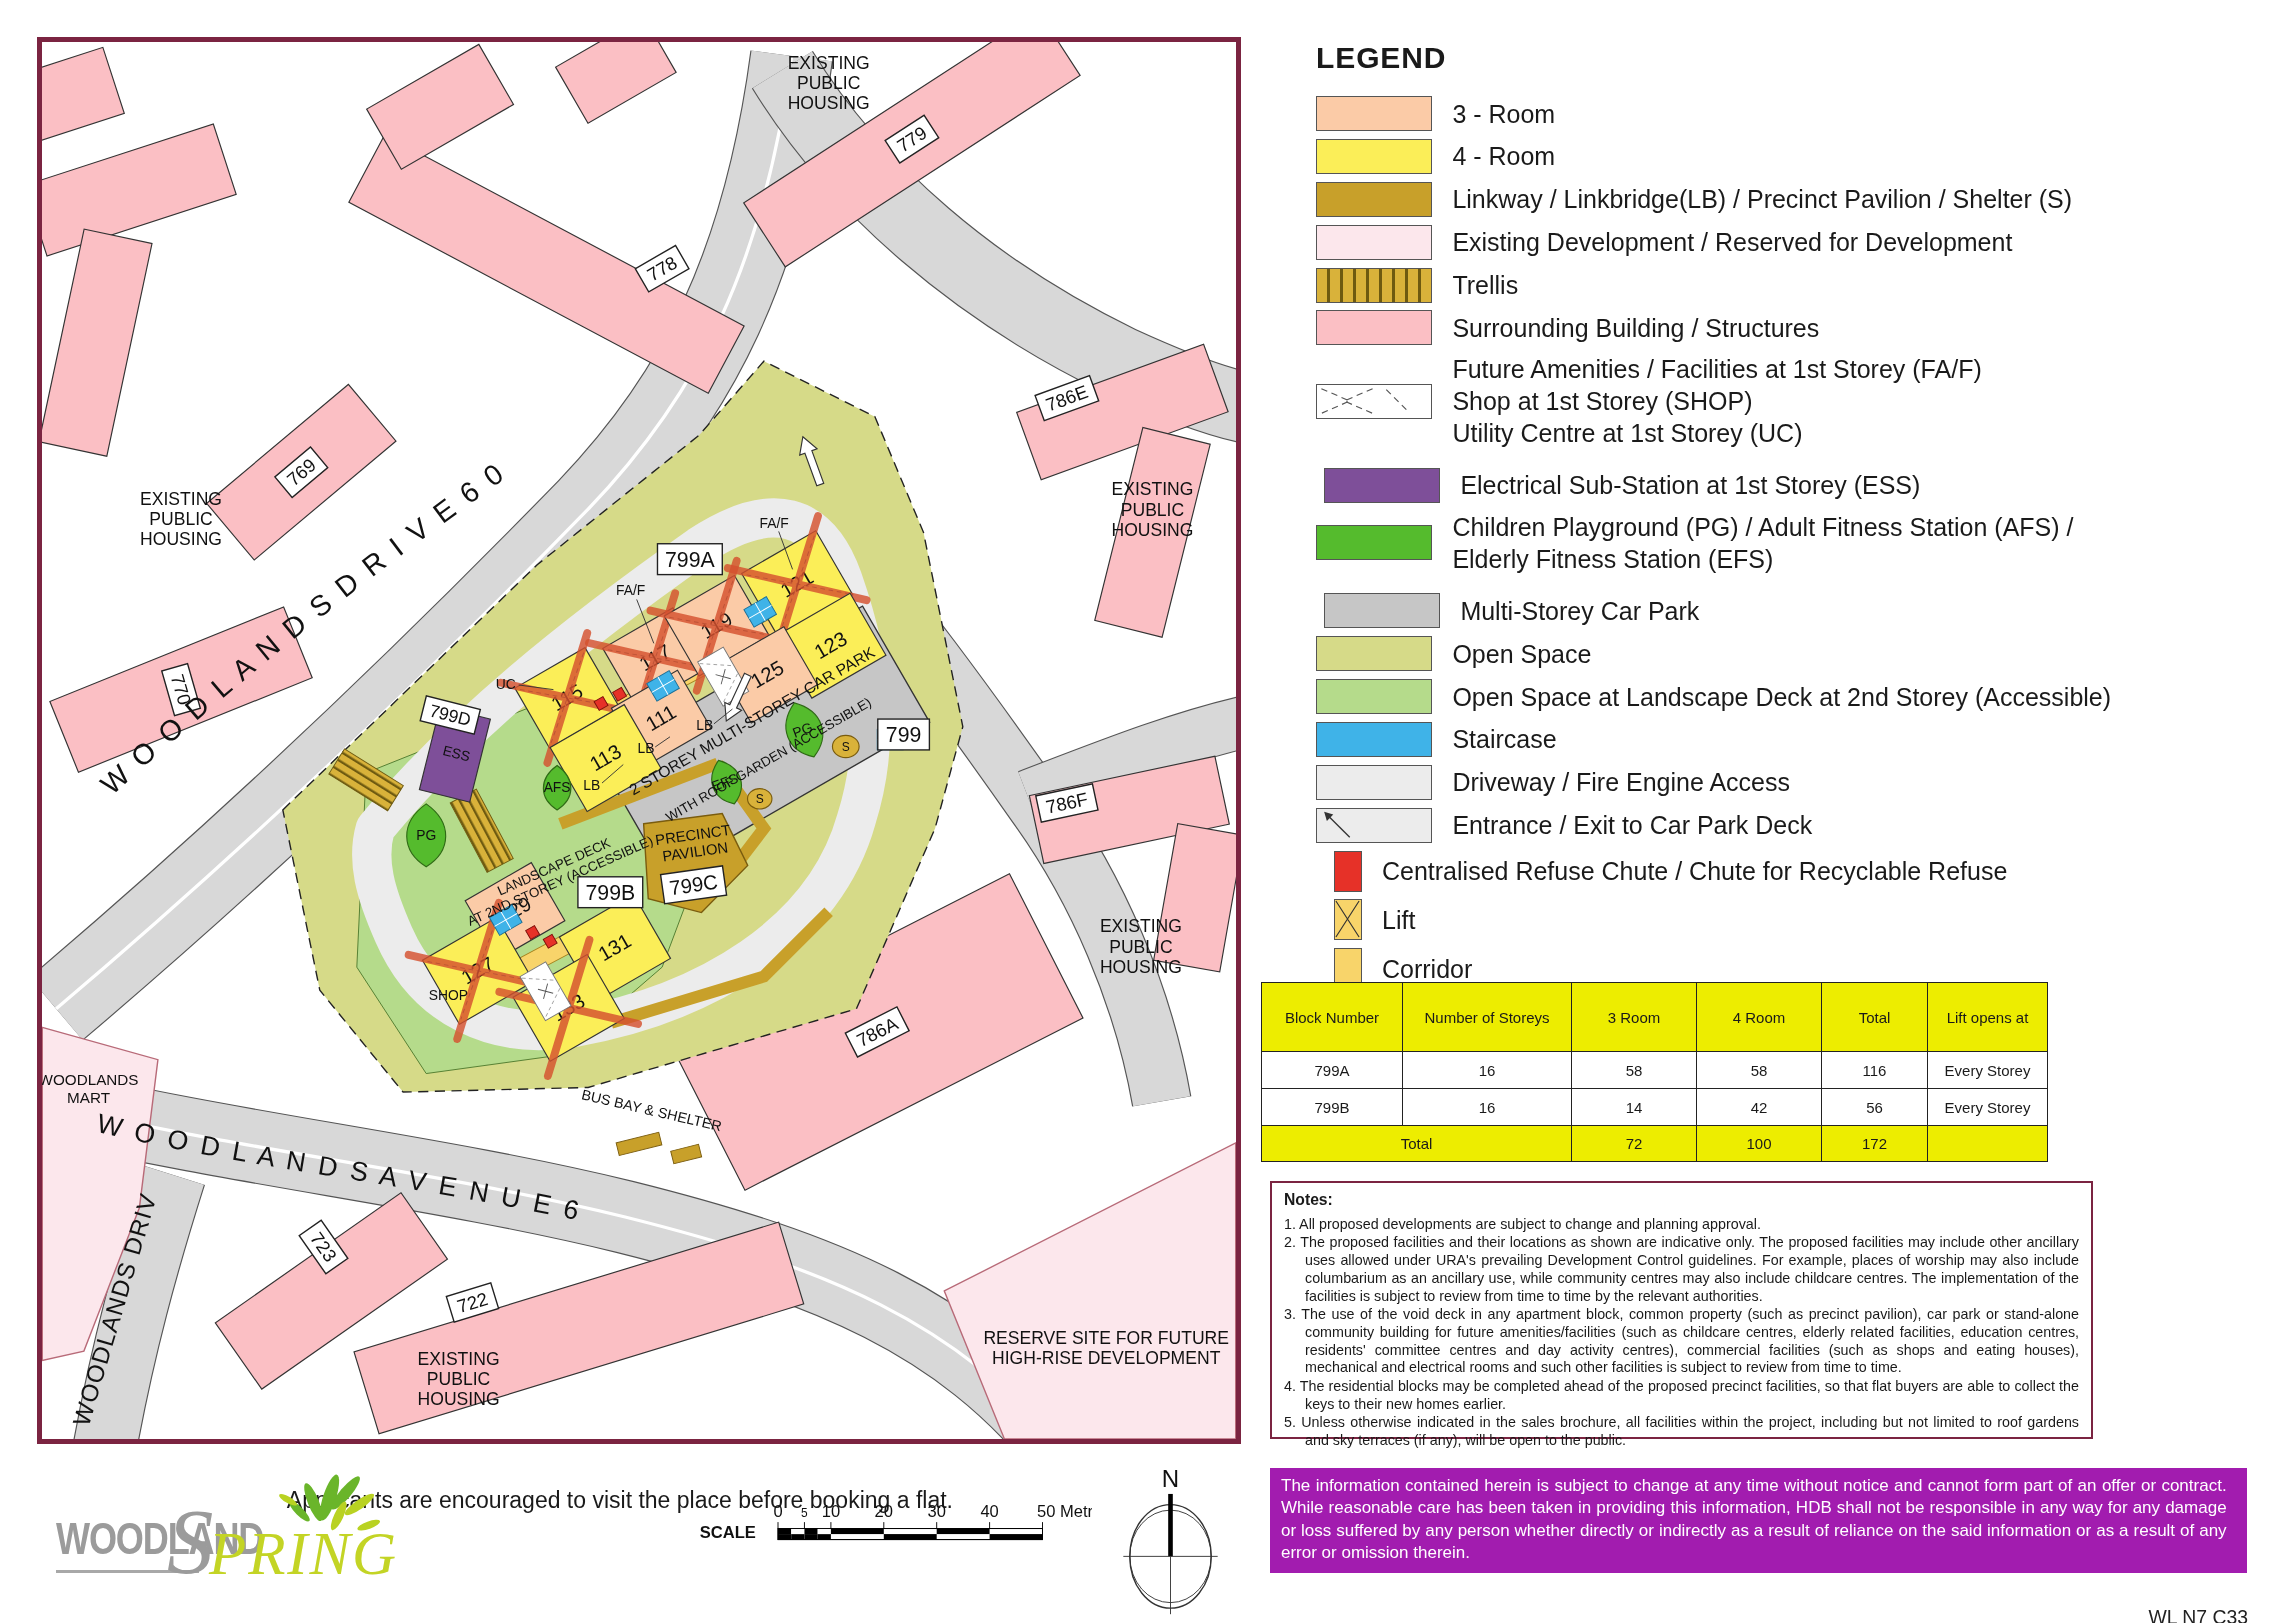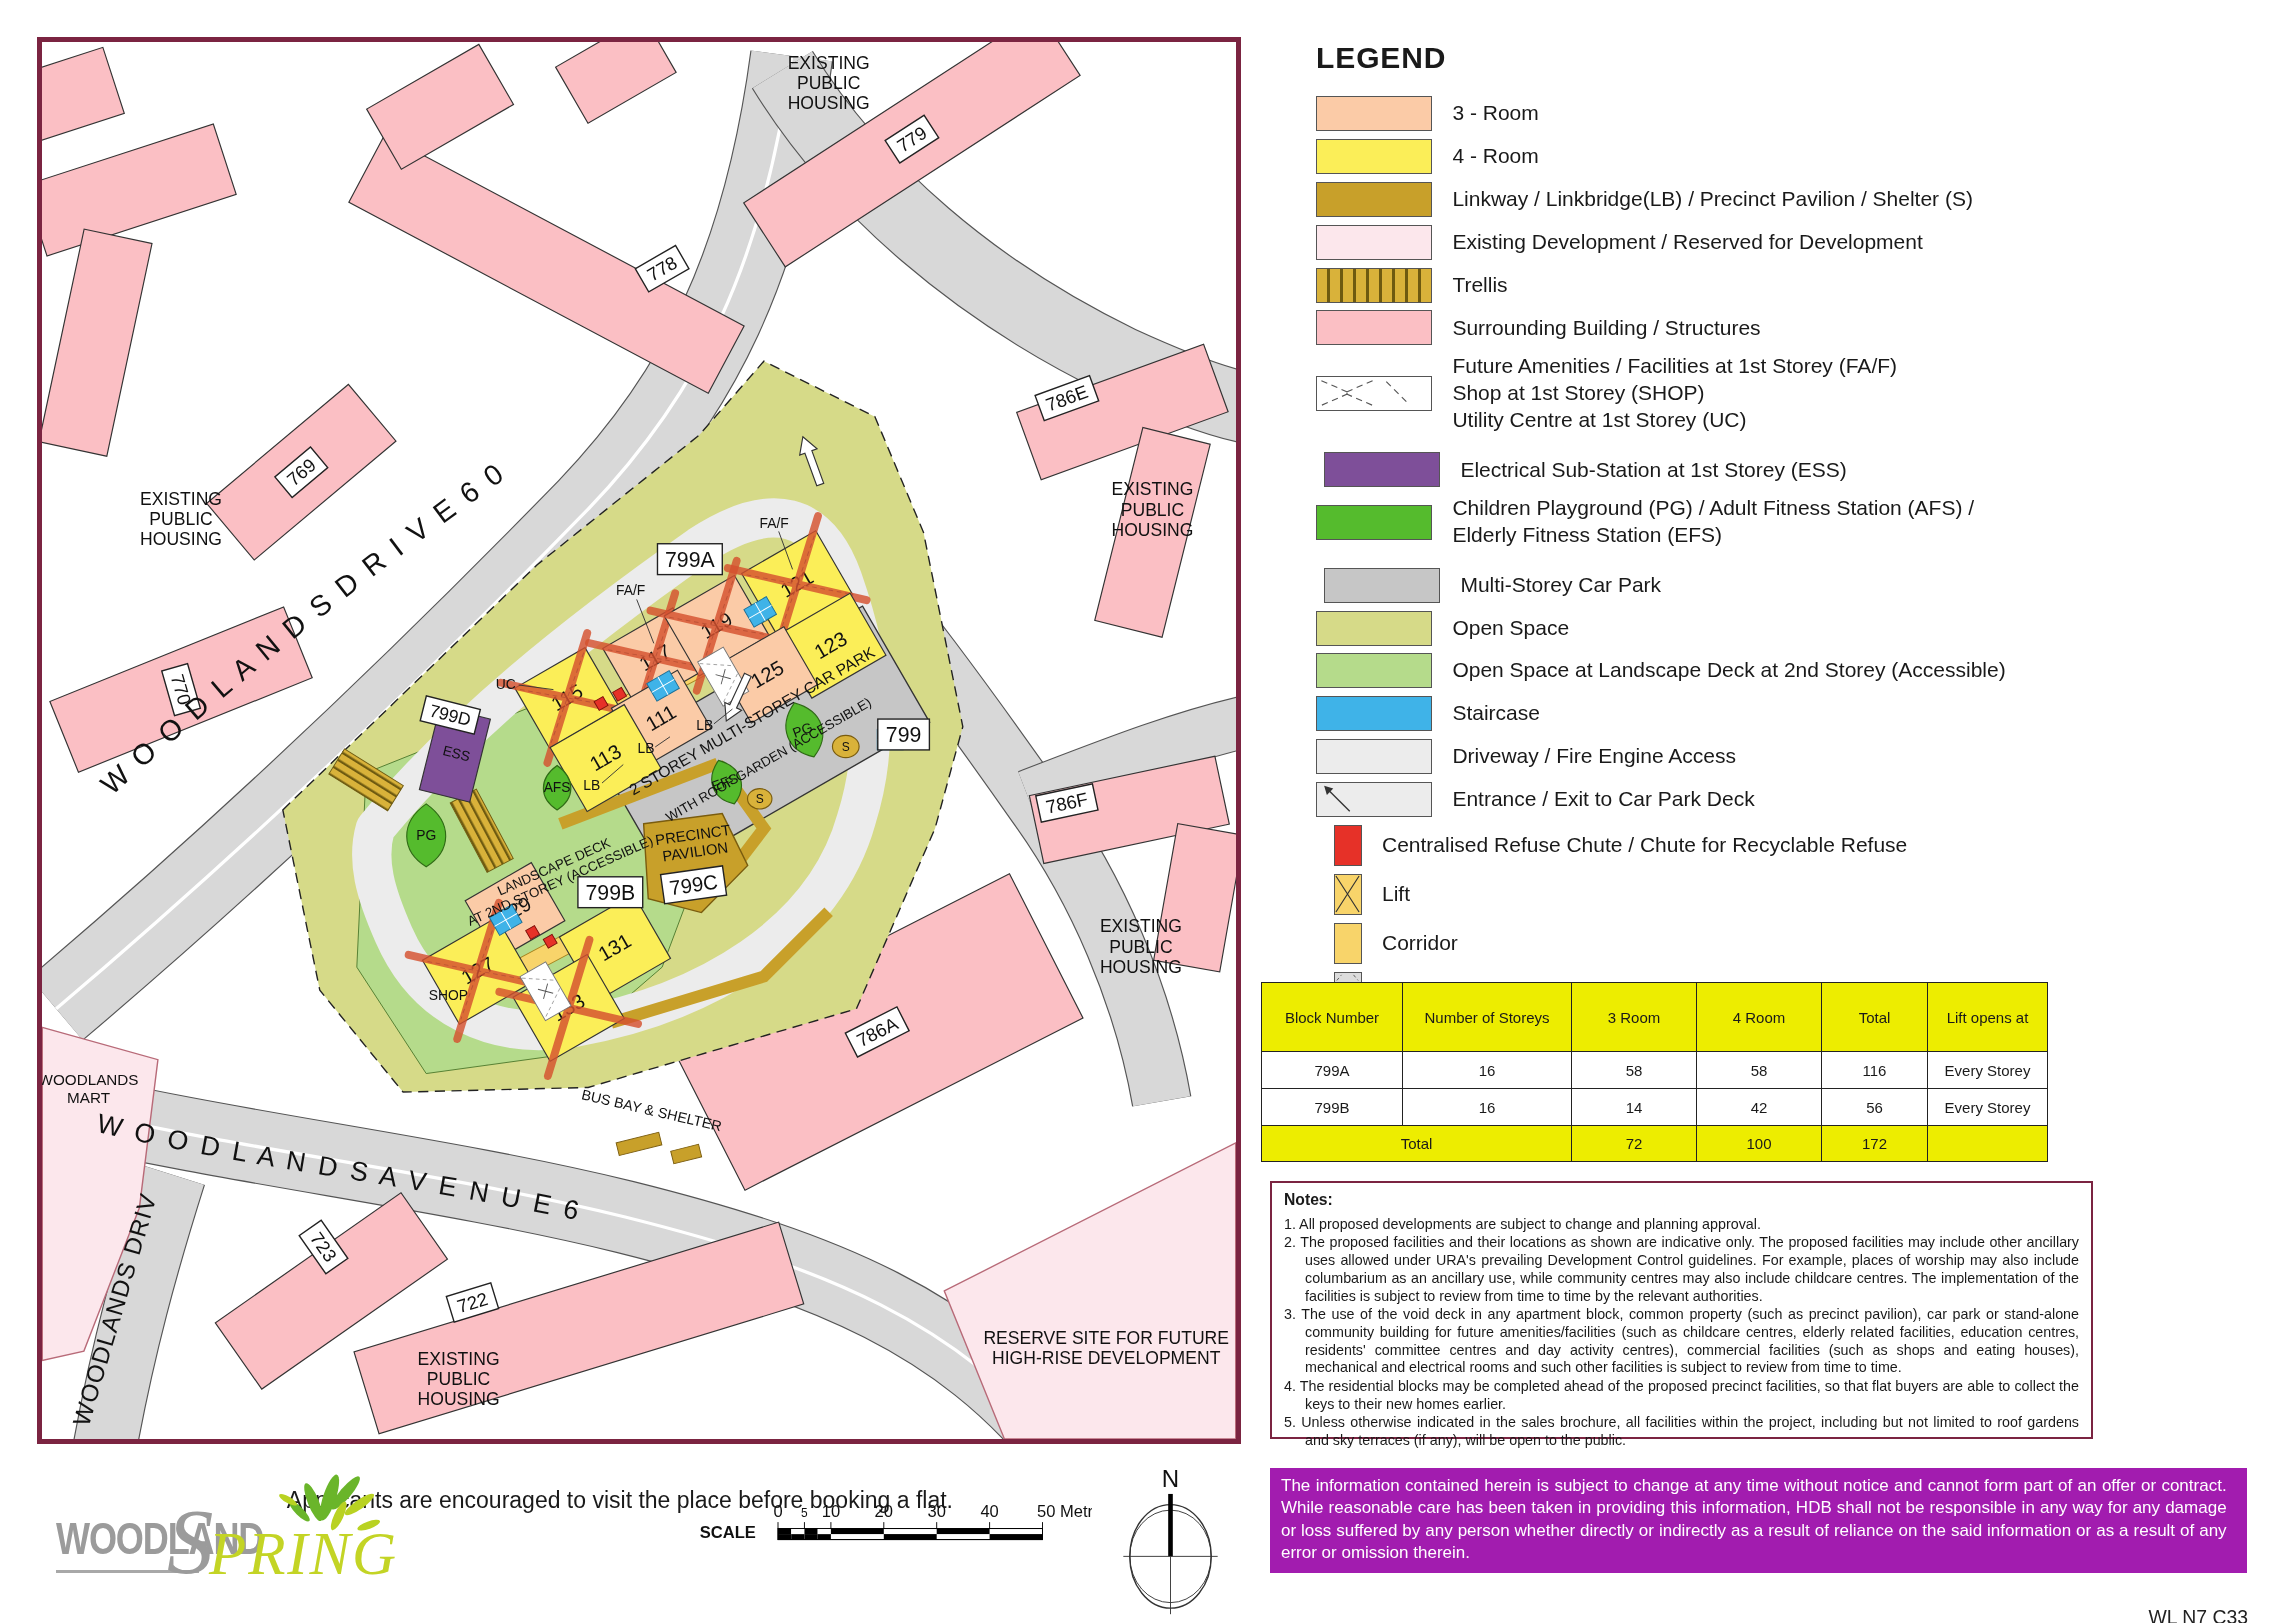--- a/index.html
+++ b/index.html
@@ -31,21 +31,21 @@
   .sw-mscp{background:#C6C6C6}
   .sw-openspace{background:#D6DA88}
   .sw-deck{background:#B5DB8B}
   .sw-stair{background:#3FB3E8}
   .sw-driveway{background:#ECECEC}
   .sw-entrance{background:#ECECEC}
   .sw-chute{background:#E63128;width:25px;height:35px;}
   .sw-lift{background:#F8D46A}
   .sw-corridor{background:#F8D46A}
   .sw-servicebay{background:#DCDCDC}
-  .lg-label{font-size:21px;line-height:1.28;white-space:pre-line;}
+  .lg-label{font-size:25px;line-height:1.28;white-space:pre-line;}
   .gap-lg{}
   .gap-md{margin-top:18.5px;padding-left:8px;}
 
   
   #block-table{position:absolute;left:1261px;top:982px;width:787px;
                border:1.9px solid #222;border-collapse:collapse;table-layout:fixed;}
   #block-table td,#block-table th{border:1.4px solid #222;text-align:center;
                font-size:15px;font-weight:normal;padding:4px;}
   #block-table th{background:#EDED00;height:60px;}
   #block-table td{background:#fff;height:28px;}

